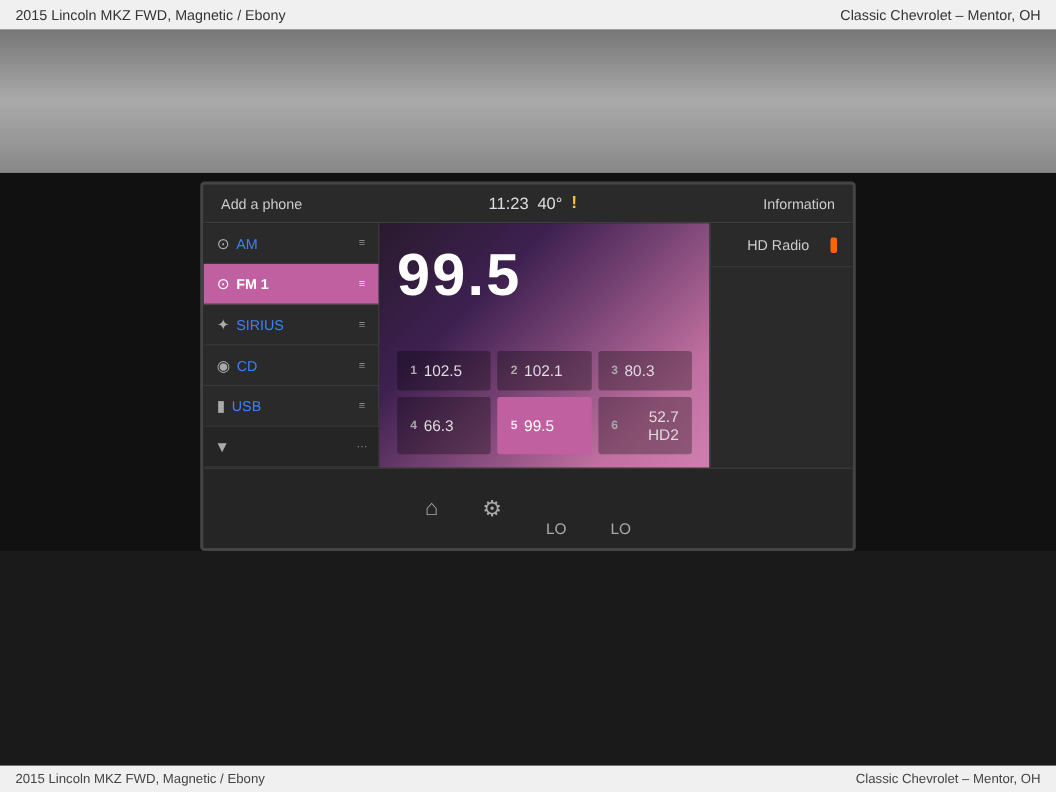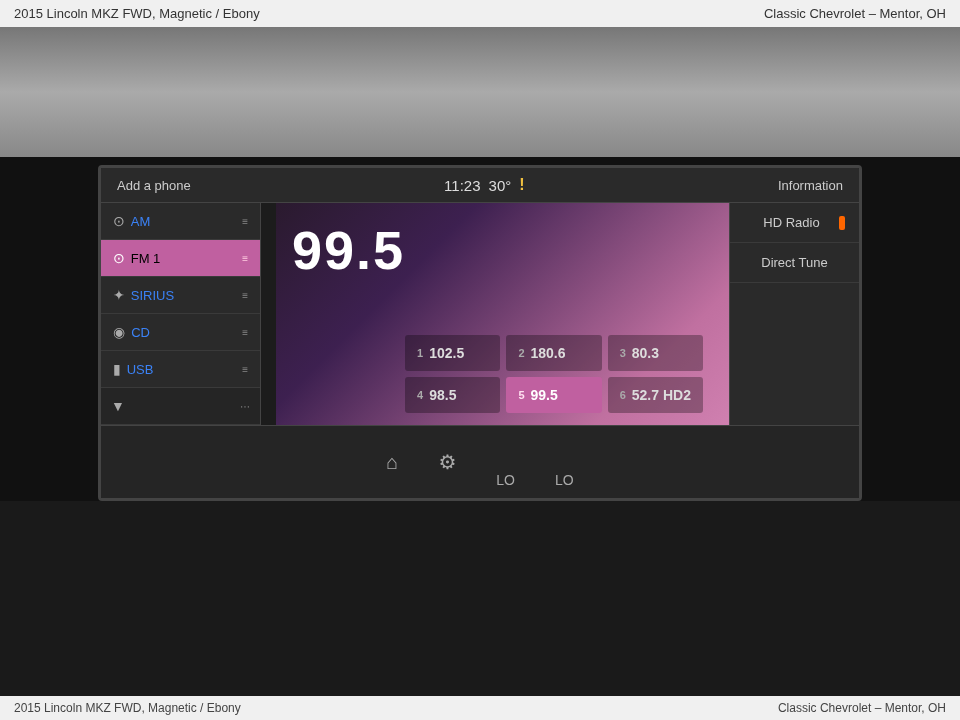--- a/index.html
+++ b/index.html
@@ -46,21 +46,21 @@
     
     .screen-wrapper {
       width: 100%;
       display: flex;
       justify-content: center;
       padding: 8px 60px 0 60px;
       background: #111;
     }
 
     .screen {
-      width: 764px;
+      width: 596px;
       background: #1c1c1c;
       border: 3px solid #444;
       border-radius: 4px;
       overflow: hidden;
     }
 
     
     .screen-topbar {
       background: #2a2a2a;
       display: flex;
@@ -122,22 +122,22 @@
     }
     .sidebar-item.active .item-icon {
       color: #fff;
     }
     .sidebar-item .item-label {
       color: #3b82f6;
       font-size: 13px;
       flex: 1;
     }
     .sidebar-item.active .item-label {
-      color: #000000;
-      font-weight: normal;
+      color: #ffffff;
+      font-weight: bold;
     }
     .sidebar-item .item-menu {
       font-size: 10px;
       color: #888;
       margin-left: auto;
     }
     .sidebar-item.active .item-menu {
       color: #ffcce0;
     }
 
@@ -157,22 +157,22 @@
       font-size: 10px;
       color: #888;
       margin-left: auto;
     }
 
     
     .main-display {
       flex: 1;
       padding: 12px 16px;
       display: flex;
+      flex-direction: column;
       background: linear-gradient(135deg, #2a1a2e 0%, #3d2050 30%, #c070a0 80%, #d080b0 100%);
-      margin-left: 15px;
     }
 
     .freq-display {
       font-size: 54px;
       font-weight: bold;
       color: #fff;
       letter-spacing: 2px;
       margin-bottom: 16px;
       margin-top: 4px;
     }
@@ -204,21 +204,22 @@
     .preset-btn .preset-num {
       font-size: 11px;
       color: #aaa;
       font-weight: bold;
     }
     .preset-btn.active .preset-num {
       color: #ffe0f0;
     }
     .preset-btn .preset-freq {
       font-size: 14px;
-      font-weight: bold;
+      font-weight: normal;
+      text-align: right;
     }
 
     
     .right-panel {
       width: 130px;
       background: #2a2a2a;
       border-left: 1px solid #444;
       display: flex;
       flex-direction: column;
       text-align: center;
@@ -304,21 +305,21 @@
 <div class="car-area">
 </div>
 
 <div class="screen-wrapper">
   <div class="screen">
 
     <div class="screen-topbar">
       <span class="add-phone">Add a phone</span>
       <div class="time-temp">
         <span>11:23</span>
-        <span>30°</span>
+        <span>40°</span>
         <span class="exclaim">!</span>
       </div>
       <span class="information">Information</span>
     </div>
 
     <div class="screen-main">
 
       <div class="sidebar">
         <div class="sidebar-item">
           <span class="item-icon">⊙</span>
@@ -353,48 +354,45 @@
 
       <div class="main-display">
         <div class="freq-display">99.5</div>
         <div class="presets-grid">
           <button class="preset-btn">
             <span class="preset-num">1</span>
             <span class="preset-freq">102.5</span>
           </button>
           <button class="preset-btn">
             <span class="preset-num">2</span>
-            <span class="preset-freq">180.6</span>
+            <span class="preset-freq">102.1</span>
           </button>
           <button class="preset-btn">
             <span class="preset-num">3</span>
             <span class="preset-freq">80.3</span>
           </button>
           <button class="preset-btn">
             <span class="preset-num">4</span>
-            <span class="preset-freq">98.5</span>
+            <span class="preset-freq">66.3</span>
           </button>
           <button class="preset-btn active">
             <span class="preset-num">5</span>
             <span class="preset-freq">99.5</span>
           </button>
           <button class="preset-btn">
             <span class="preset-num">6</span>
             <span class="preset-freq">52.7 HD2</span>
           </button>
         </div>
       </div>
 
       <div class="right-panel">
         <div class="right-btn hd-radio">
           <span class="right-btn-label">HD Radio</span>
           <span class="hd-indicator"></span>
-        </div>
-        <div class="right-btn">
-          <span class="right-btn-label">Direct Tune</span>
         </div>
       </div>
 
     </div>
 
     <div class="screen-bottom">
       <span class="bottom-icon">⌂</span>
       <span class="bottom-icon">⚙</span>
       <span class="bottom-text">LO</span>
       <span class="bottom-text">LO</span>

